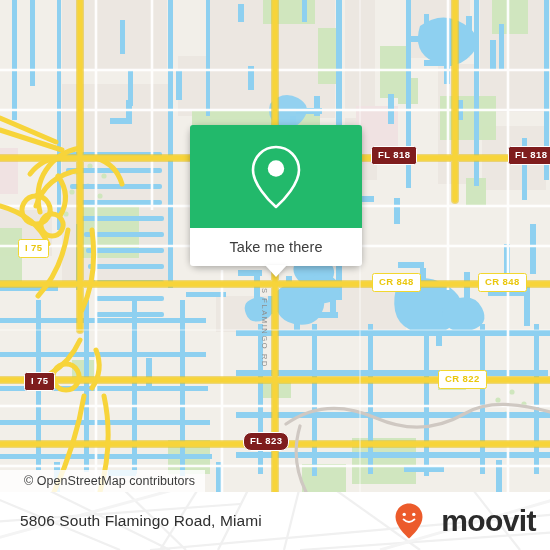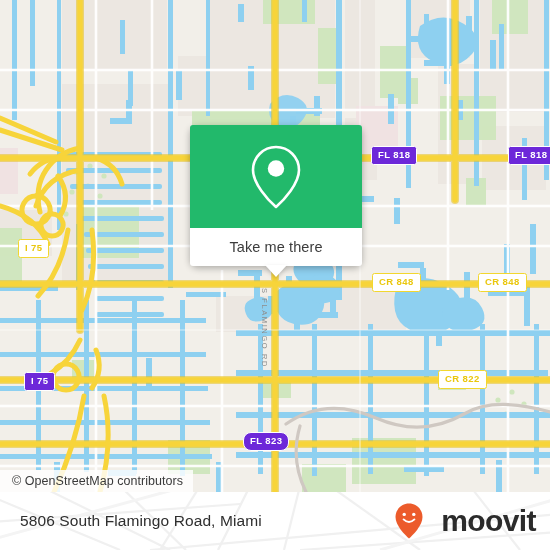--- a/index.html
+++ b/index.html
@@ -41,21 +41,21 @@
     font-weight: bold;
     letter-spacing: 0.4px;
     line-height: 1;
     padding: 3px 6px 4px 6px;
     border-radius: 2.5px;
     white-space: nowrap;
     border-width: 1.5px;
     border-style: solid;
   }
   .shield.fill-yellow {
-    background: #6d28d9;
+    background: #7f1d1d;
     border-color: #ffffff;
     color: #ffffff;
     text-align: right;
   }
   .shield.fill-white {
     background: #ffffff;
     border-color: #f2d72f;
     color: #eac70d;
   }
 
@@ -113,21 +113,21 @@
     border-top: 12px solid #ffffff;
     filter: drop-shadow(0 2px 2px rgba(0,0,0,0.18));
   }
 
   
   #attribution {
     position: absolute;
     left: 0;
     bottom: 0;
     height: 22px;
-    padding: 0 10px 0 12px;
+    padding: 0 10px 0 24px;
     display: flex;
     align-items: center;
     background: rgba(255,255,255,0.82);
     font-size: 12.5px;
     color: #3a3a3a;
     letter-spacing: 0.05px;
     margin-top: 8px;
   }
 
   

